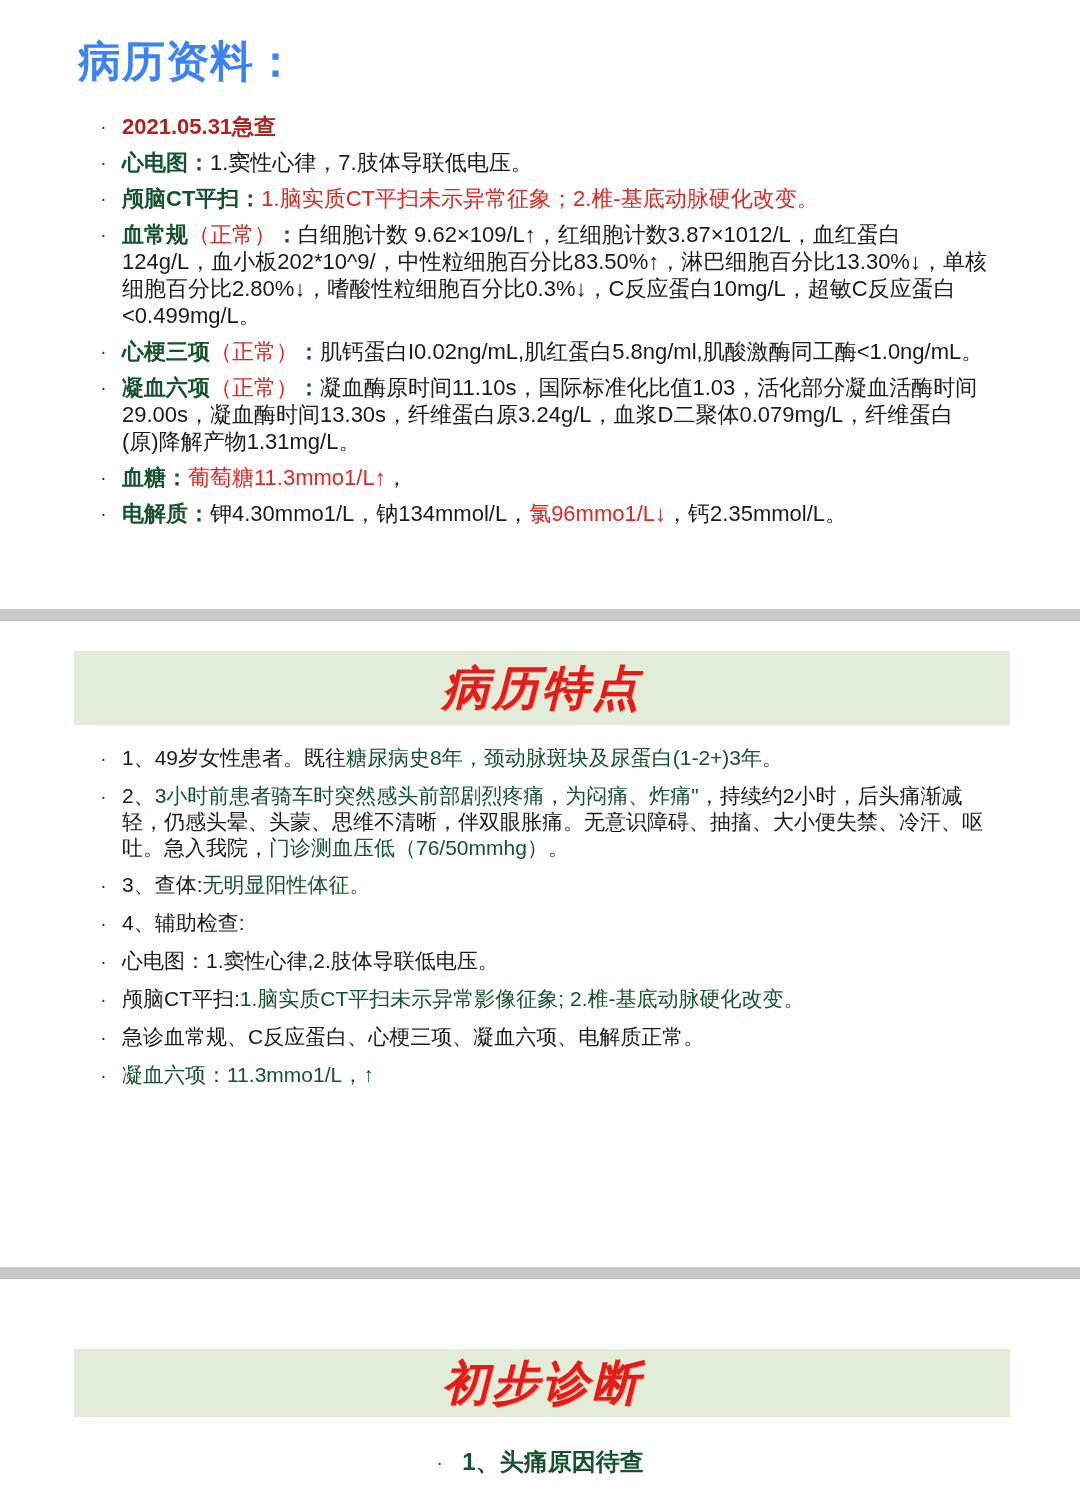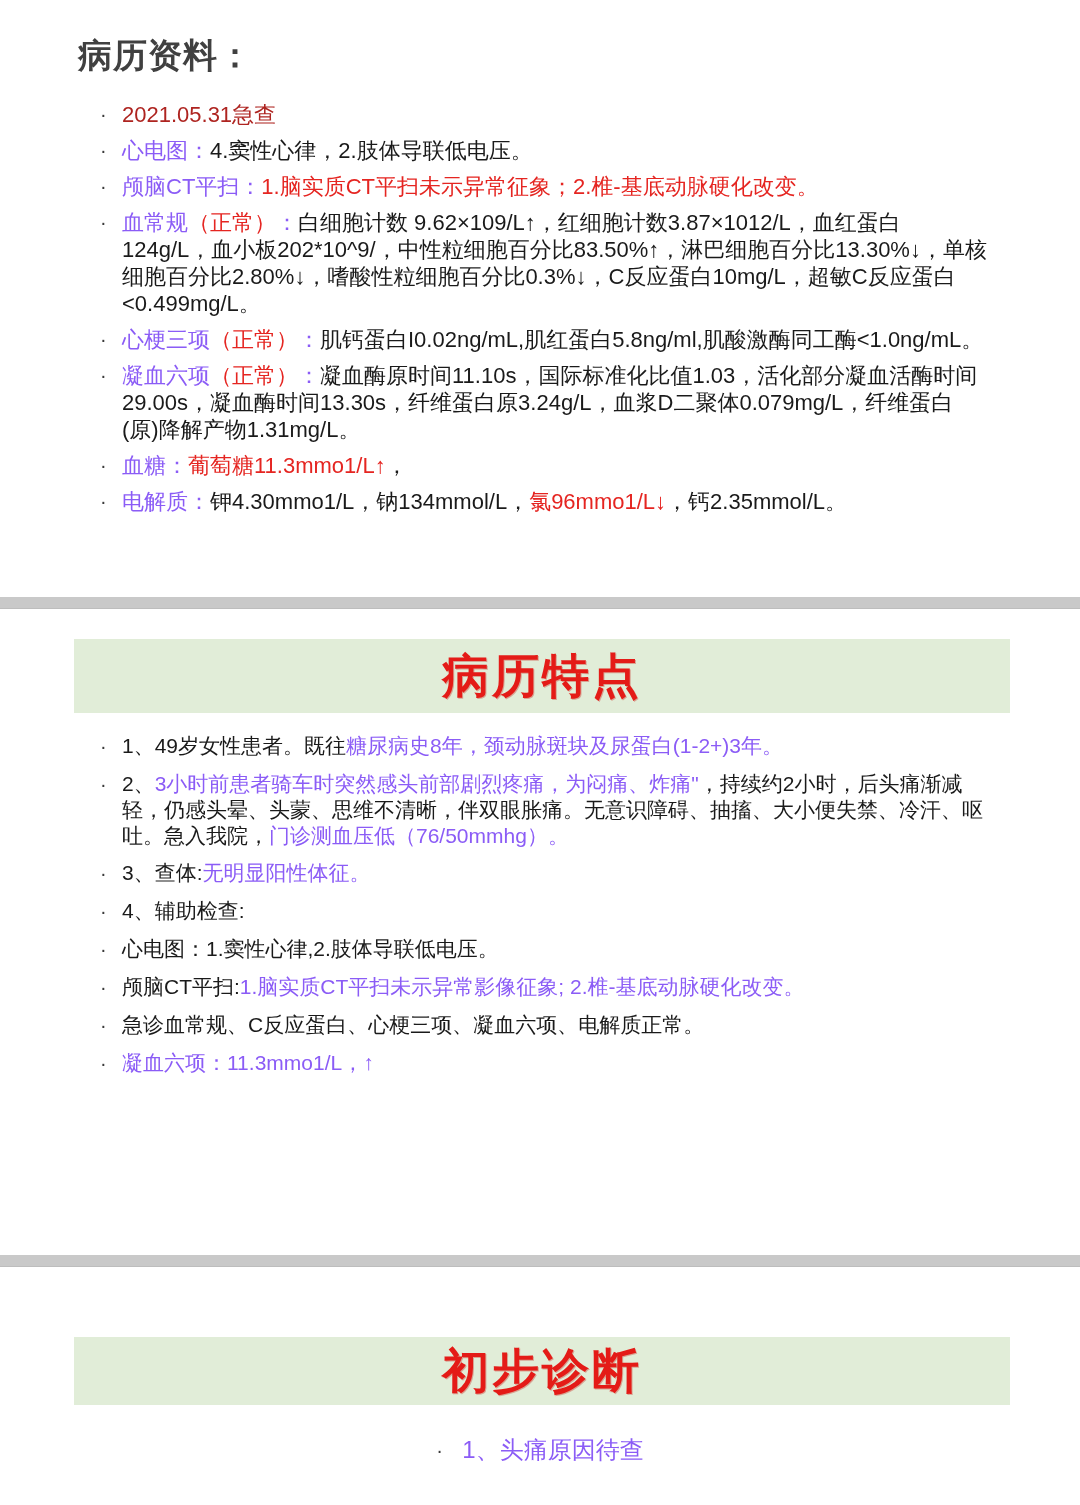--- a/index.html
+++ b/index.html
@@ -6,44 +6,44 @@
   html,body { width:1080px; background:#ffffff; }
   body {
     height:1505px;
     overflow:hidden;
     font-family:"Liberation Sans","DejaVu Sans",sans-serif;
     color:#1a1a1a;
   }
   
   .slide1 { padding-top:33px; }
   .title-line { display:flex; align-items:baseline; gap:14px; margin-left:78px; }
-  .title-main { font-size:34px; font-weight:bold; color:#404040; letter-spacing:1px; }
+  .title-main { font-size:43px; font-weight:bold; color:#3b82f6; letter-spacing:1px; }
   .title-sub  { font-size:41px; color:#2b2bd0; letter-spacing:2px; }
   .bullets { margin-top:22px; padding-left:100px; padding-right:92px; }
   .bullet { display:flex; align-items:flex-start; margin-bottom:9px; font-size:22px; line-height:27px; }
   .bullet .dot {
     flex:0 0 22px; color:#3a3a3a; font-size:20px; line-height:27px; text-align:left;
   }
   .bullet .btxt { flex:1 1 auto; }
   
   .c-black   { color:#1a1a1a; }
-  .c-blue    { color:#8b5cf6; }
+  .c-blue    { color:#14532d; }
   .c-red     { color:#e52521;text-align:right; }
   .c-darkred { color:#ae2420; }
-  .seg-bold  { font-weight:normal; }
+  .seg-bold  { font-weight:bold; }
   
   .divider { width:1080px; height:12px; background:#c9c9c9; border-bottom:1px solid #bdbdbd; }
   .divider.d1 { margin-top:82px; }
   .divider.d2 { margin-top:178px; }
   
   .banner {
     margin:30px auto 0 74px;
     width:936px; height:74px;
     background:#e1edd8;
-    display:flex; align-items:center; justify-content:center;
+    display:flex; align-items:center; justify-content:center;font-style:italic;
   }
   .banner.b3 { margin-top:70px; height:68px; }
   .banner-title { font-size:47px; font-weight:bold; color:#e41b17; letter-spacing:3px;
                   text-shadow:1px 1px 0 rgba(200,30,20,.35); }
   
   .slide2 .bullets { margin-top:20px; padding-left:100px; padding-right:88px; }
   .slide2 .bullet { font-size:21px; line-height:26px; margin-bottom:11px; }
   
   .slide3-list { margin:32px auto 0 auto; width:fit-content; }
   .slide3-list .bullet { font-size:24px; line-height:26px; margin-bottom:19px; font-weight:bold; }
@@ -56,21 +56,21 @@
   <div class="title-line">
     <span class="title-main">病历资料：</span>
   </div>
   <div class="bullets">
       <div class="bullet">
         <span class="dot">·</span>
         <span class="btxt"><span class="c-darkred seg-bold">2021.05.31急查</span></span>
       </div>
       <div class="bullet">
         <span class="dot">·</span>
-        <span class="btxt"><span class="c-blue seg-bold">心电图：</span><span class="c-black">4.窦性心律，2.肢体导联低电压。</span></span>
+        <span class="btxt"><span class="c-blue seg-bold">心电图：</span><span class="c-black">1.窦性心律，7.肢体导联低电压。</span></span>
       </div>
       <div class="bullet">
         <span class="dot">·</span>
         <span class="btxt"><span class="c-blue seg-bold">颅脑CT平扫：</span><span class="c-red">1.脑实质CT平扫未示异常征象；2.椎-基底动脉硬化改变。</span></span>
       </div>
       <div class="bullet">
         <span class="dot">·</span>
         <span class="btxt"><span class="c-blue seg-bold">血常规</span><span class="c-red">（正常）</span><span class="c-blue seg-bold">：</span><span class="c-black">白细胞计数 9.62×109/L↑，红细胞计数3.87×1012/L，血红蛋白124g/L，血小板202*10^9/，中性粒细胞百分比83.50%↑，淋巴细胞百分比13.30%↓，单核细胞百分比2.80%↓，嗜酸性粒细胞百分比0.3%↓，C反应蛋白10mg/L，超敏C反应蛋白&lt;0.499mg/L。</span></span>
       </div>
       <div class="bullet">

